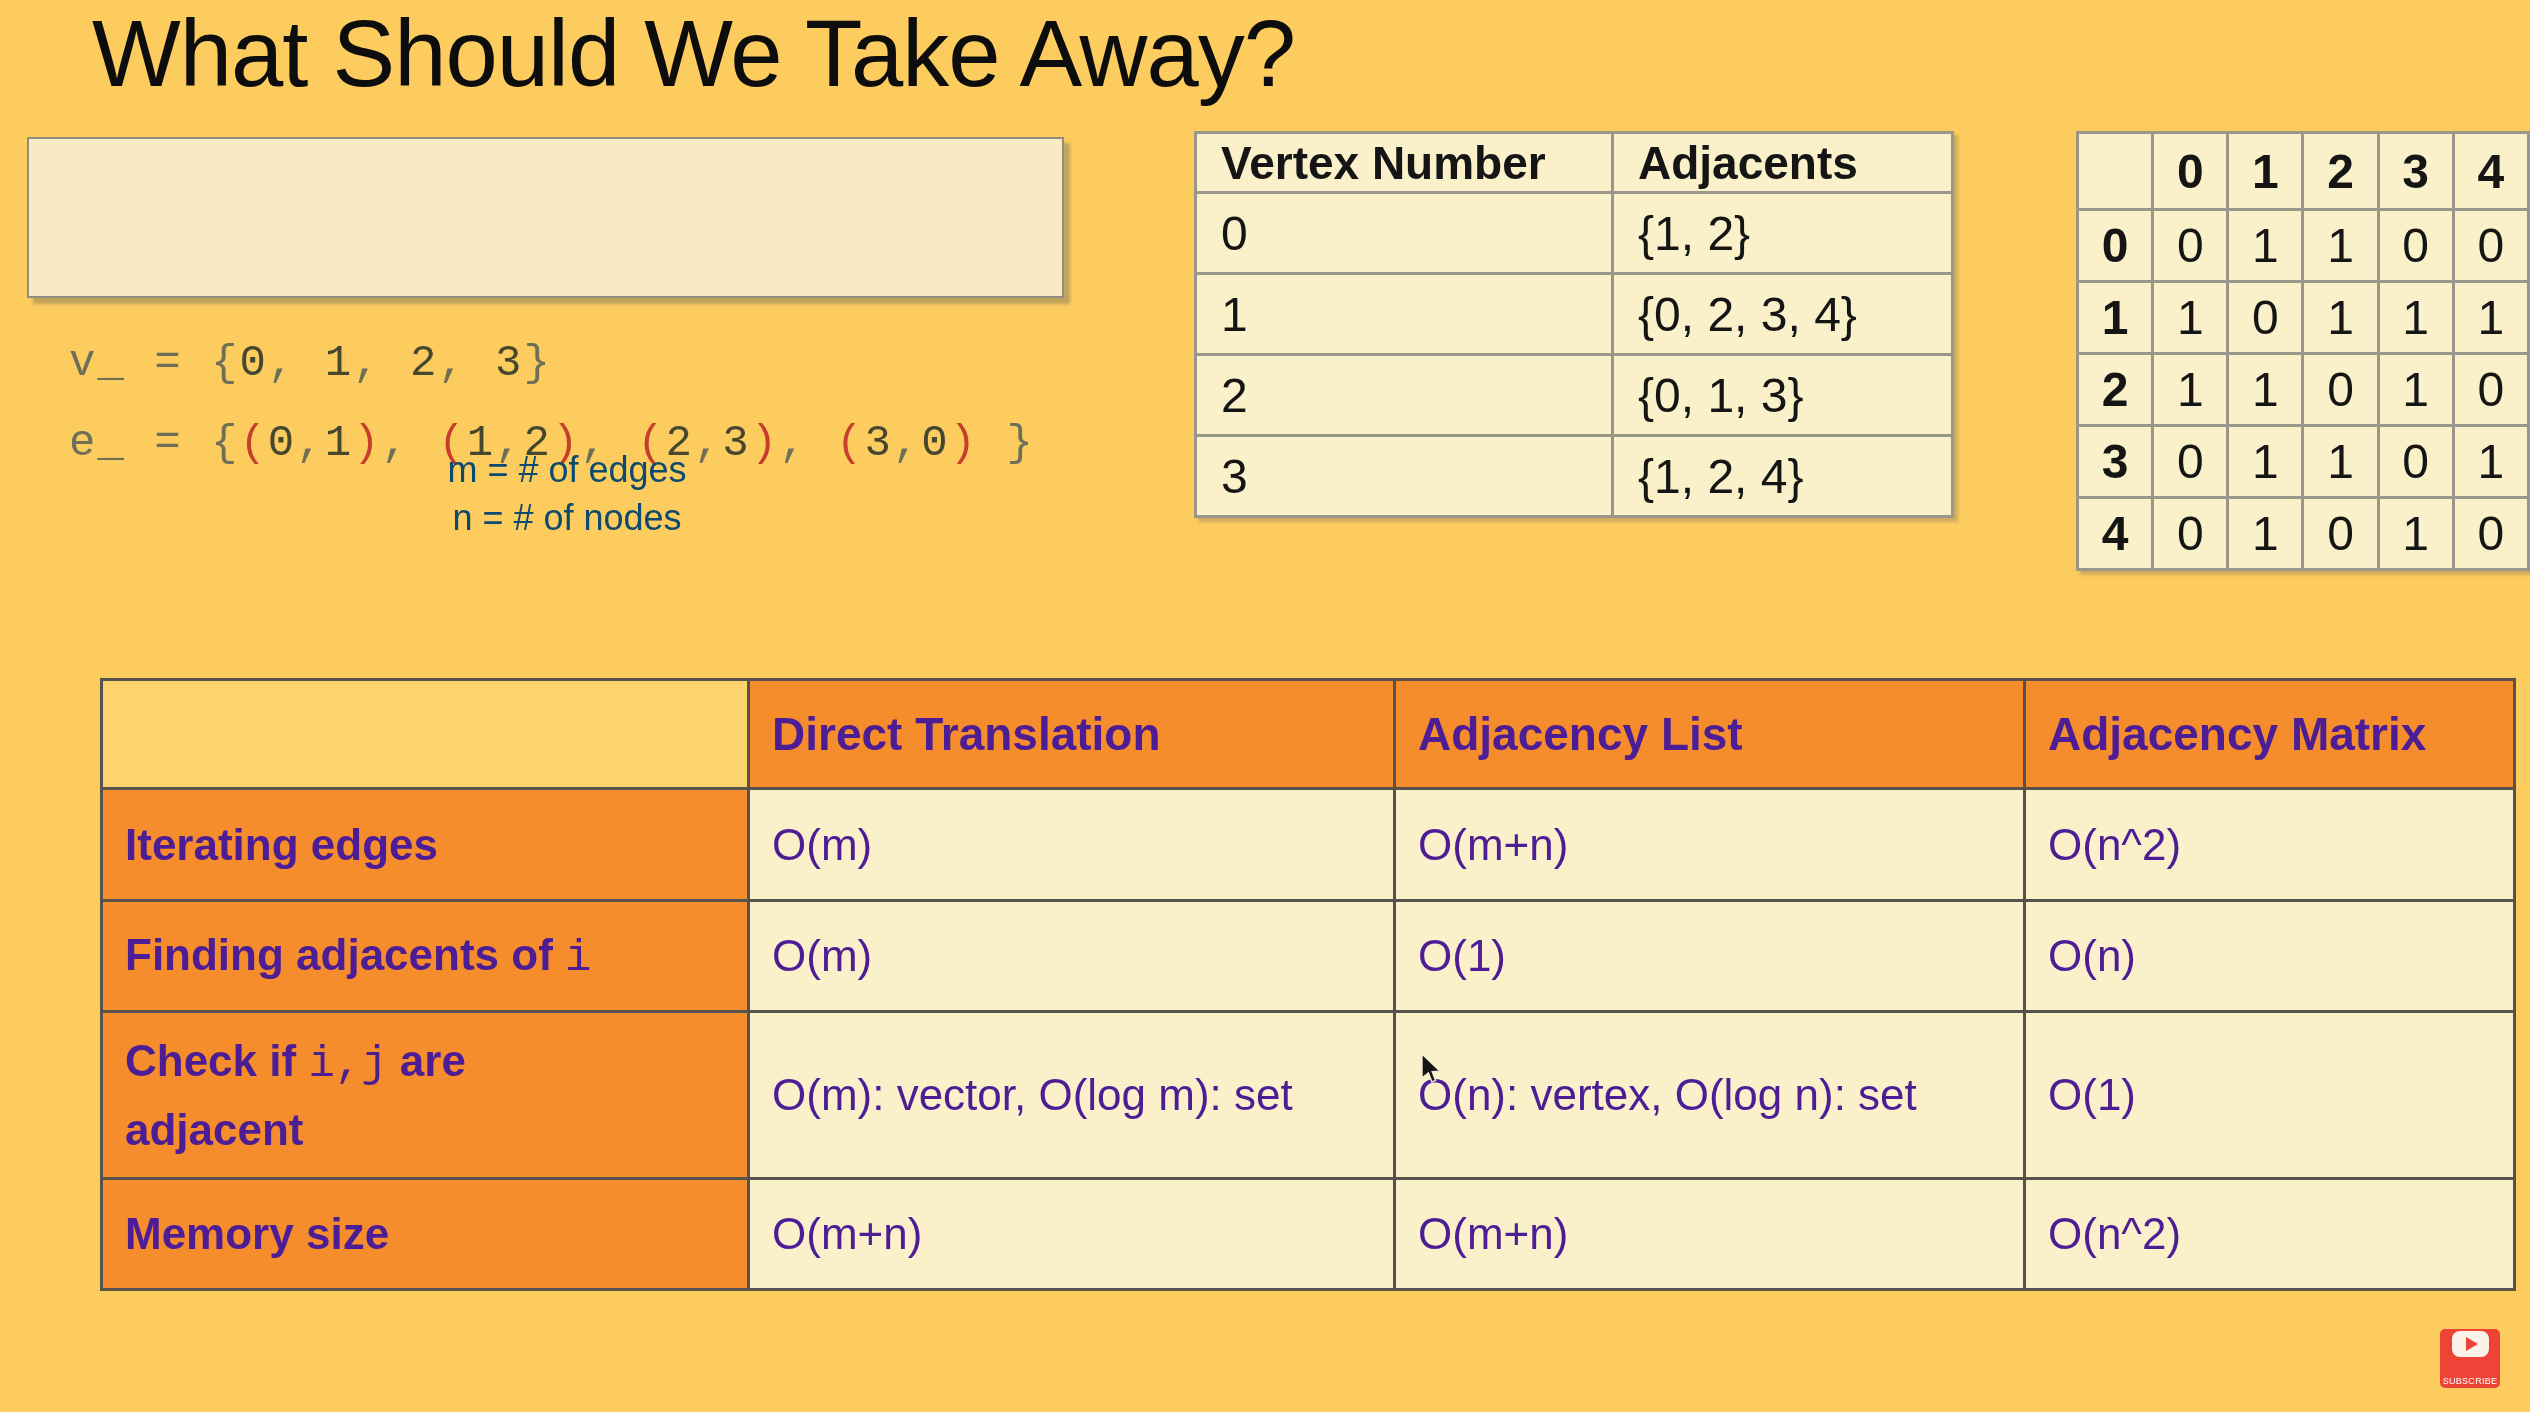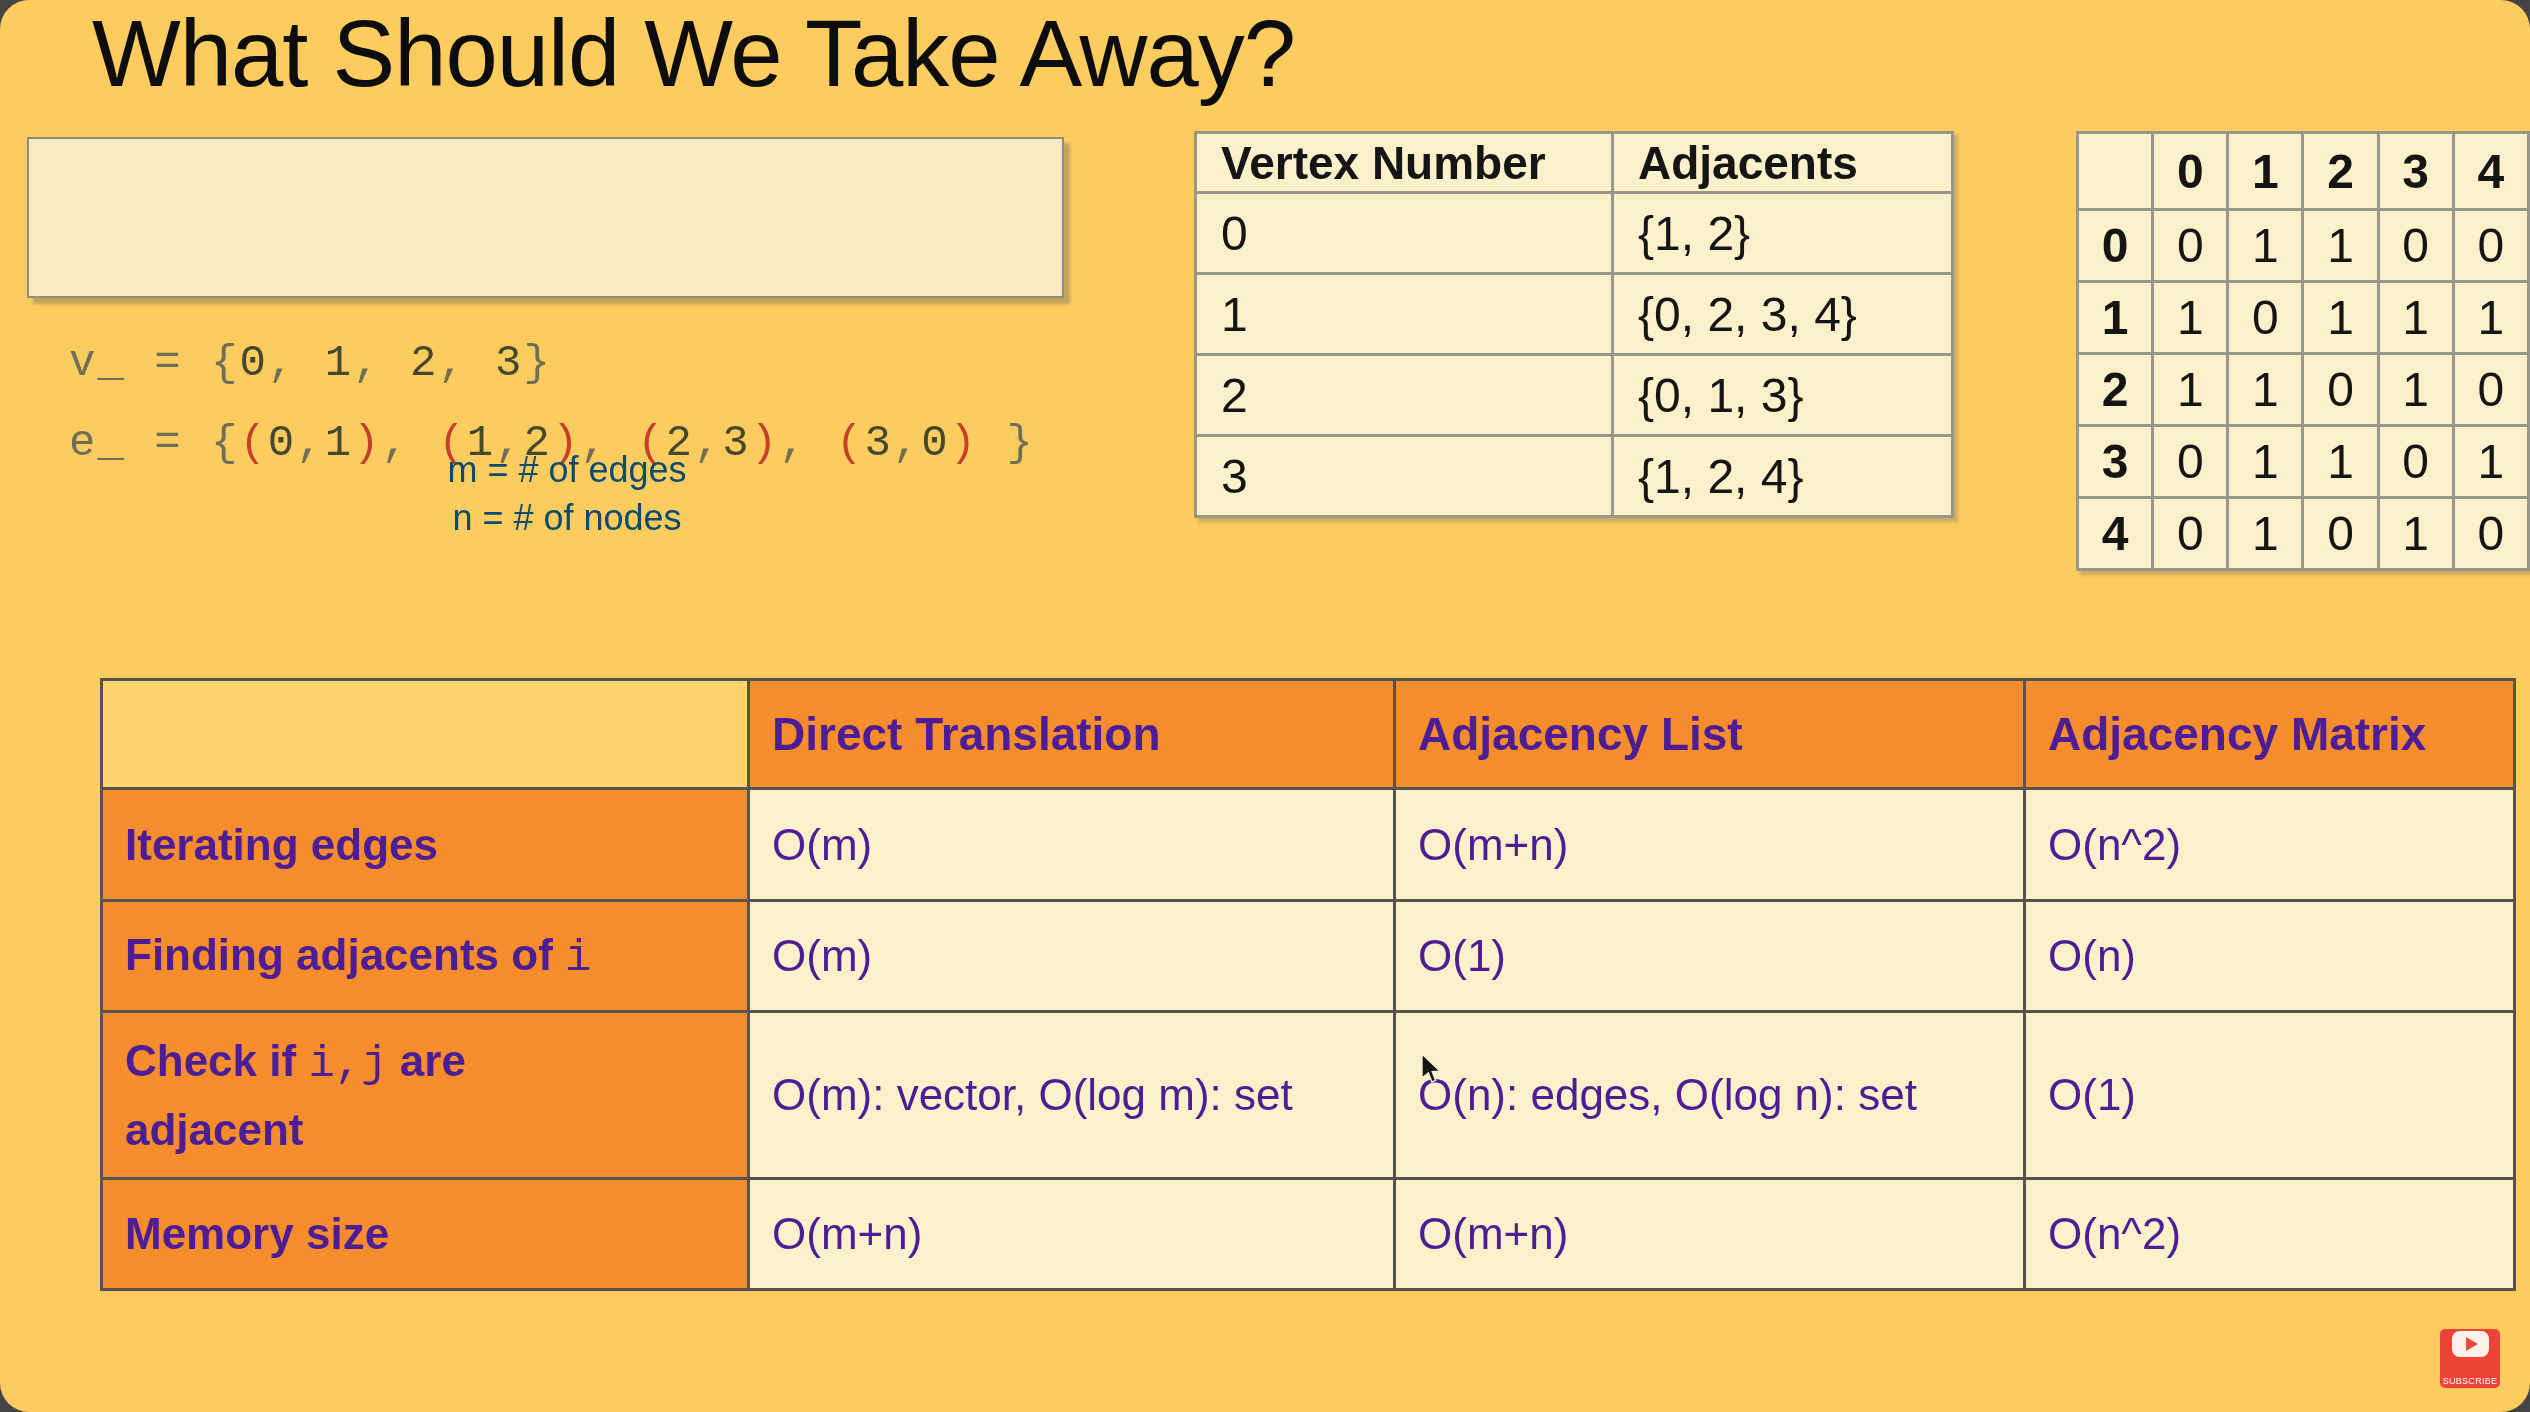--- a/index.html
+++ b/index.html
@@ -1,18 +1,18 @@
 <!DOCTYPE html>
 <html><head>
 <meta charset="utf-8">
 <style>
   html,body{margin:0;padding:0;background:#444;}
   .canvas{
     position:relative;width:2530px;height:1412px;overflow:hidden;
-    background:#FDCC5E;font-family:"Liberation Sans",sans-serif;color:#111;border-radius:29px;
+    background:#FDCC5E;font-family:"Liberation Sans",sans-serif;color:#111;
   }
   
   .title{
     position:absolute;left:92px;top:2px;font-size:94px;line-height:1.1;
     color:#0d0d0d;letter-spacing:-1px;white-space:nowrap;
   }
   
   .code-box{
     position:absolute;left:27px;top:137px;width:1037px;height:161px;box-sizing:border-box;
     background:#F8EAC2;border:2px solid #8f8c80;
@@ -199,21 +199,21 @@
         </tr>
         <tr style="height: 111px; margin-top: 30px;">
           <th class="row-label">Finding adjacents of <span class="mono">i</span></th>
           <td class="data-cell">O(m)</td>
           <td class="data-cell">O(1)</td>
           <td class="data-cell">O(n)</td>
         </tr>
         <tr style="height: 167px;">
           <th class="row-label">Check if <span class="mono">i,j</span> are<br>adjacent</th>
           <td class="data-cell va-top">O(m): vector, O(log m): set</td>
-          <td class="data-cell va-top">O(n): edges, O(log n): set</td>
+          <td class="data-cell va-top">O(n): vertex, O(log n): set</td>
           <td class="data-cell va-top">O(1)</td>
         </tr>
         <tr style="height: 111px;">
           <th class="row-label">Memory size</th>
           <td class="data-cell">O(m+n)</td>
           <td class="data-cell">O(m+n)</td>
           <td class="data-cell">O(n^2)</td>
         </tr>
       </tbody>
   </table>

